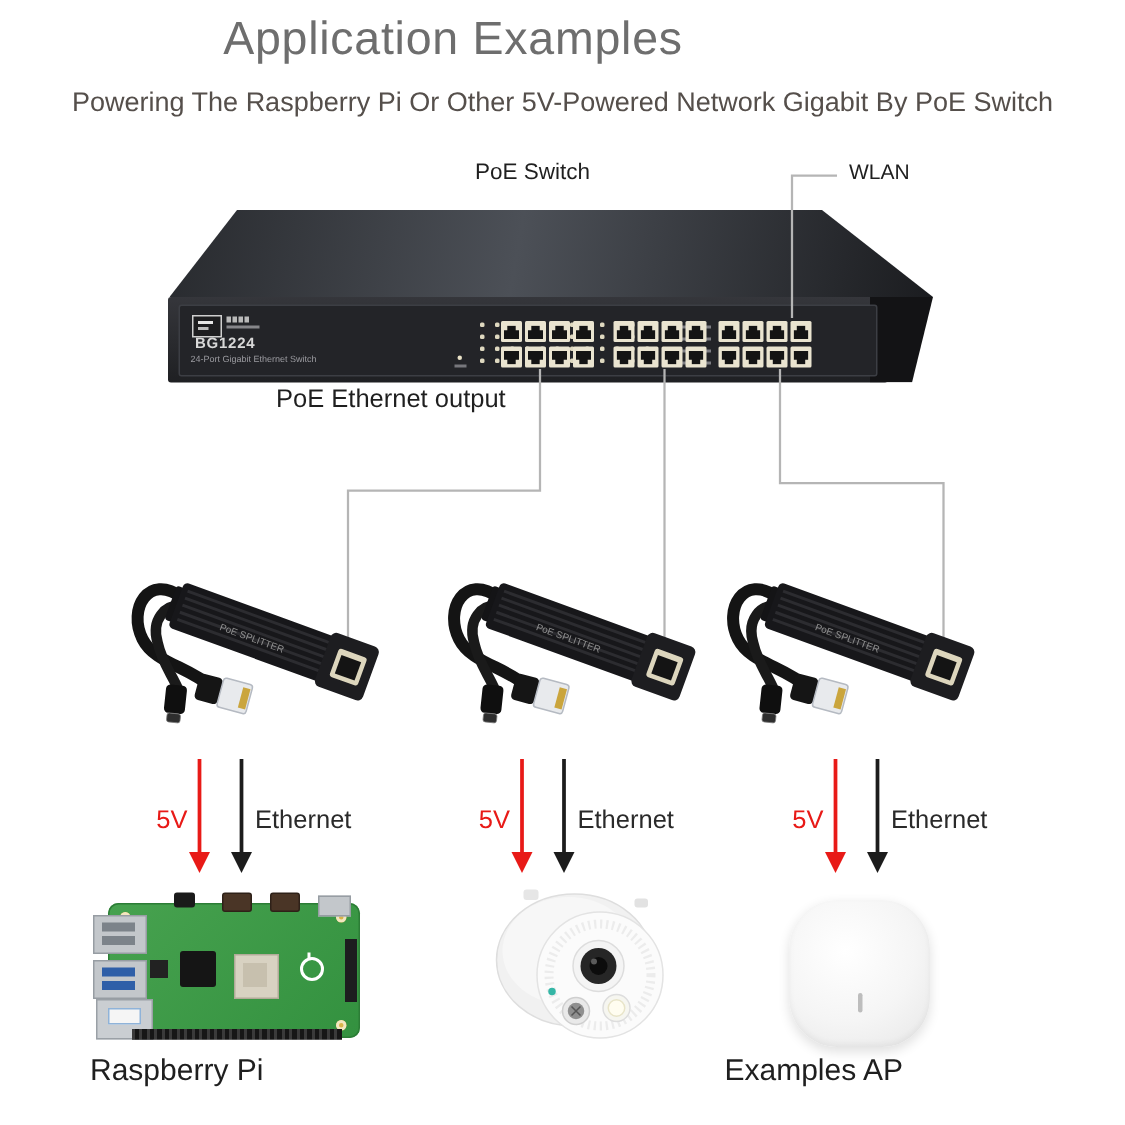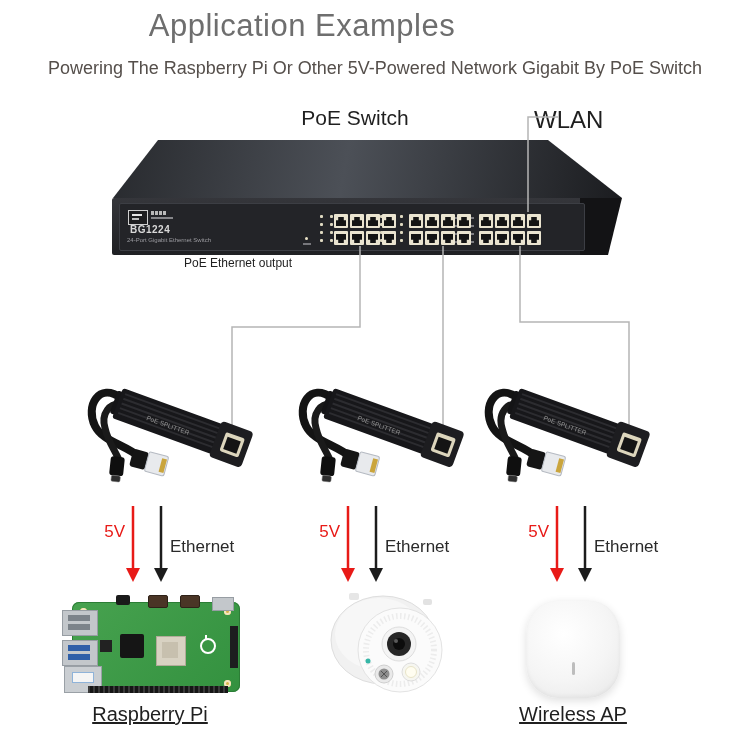--- a/index.html
+++ b/index.html
@@ -6,23 +6,23 @@
   #stage{position:relative;width:750px;height:750px;background:#ffffff;overflow:hidden;
          font-family:"Liberation Sans",sans-serif;}
   .abs{position:absolute;}
 
   
   .title{left:0;top:8px;width:604px;text-align:center;font-size:31px;color:#6e6e6e;letter-spacing:.5px;}
   .subtitle{left:0;top:58px;width:750px;text-align:center;font-size:18px;color:#554f4b;}
 
   
   .lbl{color:#1f1f1f;}
-  .poe-switch-lbl{left:300px;top:106px;width:110px;text-align:center;font-size:21px;}
-  .wlan-lbl{left:534px;top:106px;font-size:24px;}
-  .output-lbl{left:184px;top:256px;font-size:12px;}
+  .poe-switch-lbl{left:300px;top:106px;width:110px;text-align:center;font-size:15px;}
+  .wlan-lbl{left:566px;top:106px;font-size:14px;}
+  .output-lbl{left:184px;top:256px;font-size:17px;}
 
   
   .switch{left:100px;top:138px;width:545px;height:120px;}
   .lid{left:0;top:0;width:545px;height:62px;
        clip-path:polygon(58px 2px,448px 2px,522px 60px,13px 60px);
        background:linear-gradient(100deg,#26282c 0%,#4c5057 45%,#17181b 100%);}
   .front{left:12px;top:60px;width:480px;height:57px;border-radius:2px;
          background:linear-gradient(#35363b,#1f2023);}
   .sideface{left:478px;top:60px;width:46px;height:57px;
             clip-path:polygon(2px 0,44px 0,30px 57px,2px 57px);background:#131315;}
@@ -50,25 +50,25 @@
   .port:nth-child(n+5) i{transform:rotate(180deg);}
 
   
   svg.overlay{left:0;top:0;}
 
   
   .splitter{width:190px;height:130px;}
   .sp1{left:85px;top:368px;} .sp2{left:296px;top:368px;} .sp3{left:482px;top:368px;}
 
   
-  .v5{width:55px;text-align:right;font-size:17px;color:#e81a17;top:522px;}
+  .v5{width:55px;text-align:right;font-size:17px;color:#e81a17;top:537px;}
   .eth{font-size:17px;color:#2a2a2a;top:537px;text-align:right;}
 
   
-  .devlbl{top:703px;width:180px;text-align:center;font-size:20px;color:#1f1f1f;text-decoration:underline;}
+  .devlbl{top:703px;width:180px;font-size:20px;color:#1f1f1f;}
 
   
   .pi{left:64px;top:594px;width:184px;height:106px;}
   .pi .board{left:8px;top:8px;width:168px;height:90px;border-radius:7px;
              background:linear-gradient(135deg,#47a24f,#33913f);box-shadow:inset 0 0 0 1px #2c7d36;}
   .pi .hole{width:7px;height:7px;border-radius:50%;background:#d9b44a;box-shadow:inset 0 0 0 2px #f2e6c0;}
   .pi .usb{left:-2px;width:34px;height:24px;background:#c3c7cb;border:1px solid #979da3;}
   .pi .usb i{position:absolute;left:5px;top:4px;width:22px;height:6px;background:#7c838a;}
   .pi .usb i+i{top:13px;}
   .pi .usb.u3 i{background:#2f5fa8;}
@@ -412,15 +412,15 @@
     <circle cx="106" cy="82" r="9" fill="#f6f6f0" stroke="#dddddd"></circle>
     <circle cx="106" cy="82" r="5.5" fill="#fffdf0" stroke="#e8e4c8"></circle>
     <circle cx="63" cy="71" r="2.5" fill="#35b6a6"></circle>
   </svg>
 
   <div class="abs ap">
     <div class="led"></div>
   </div>
 
   <div class="abs devlbl" style="left:60px;">Raspberry Pi</div>
-  <div class="abs devlbl" style="left:483px;">Wireless AP</div>
+  <div class="abs devlbl" style="left:483px;">Examples AP</div>
 
 </div>
 
 </body></html>

